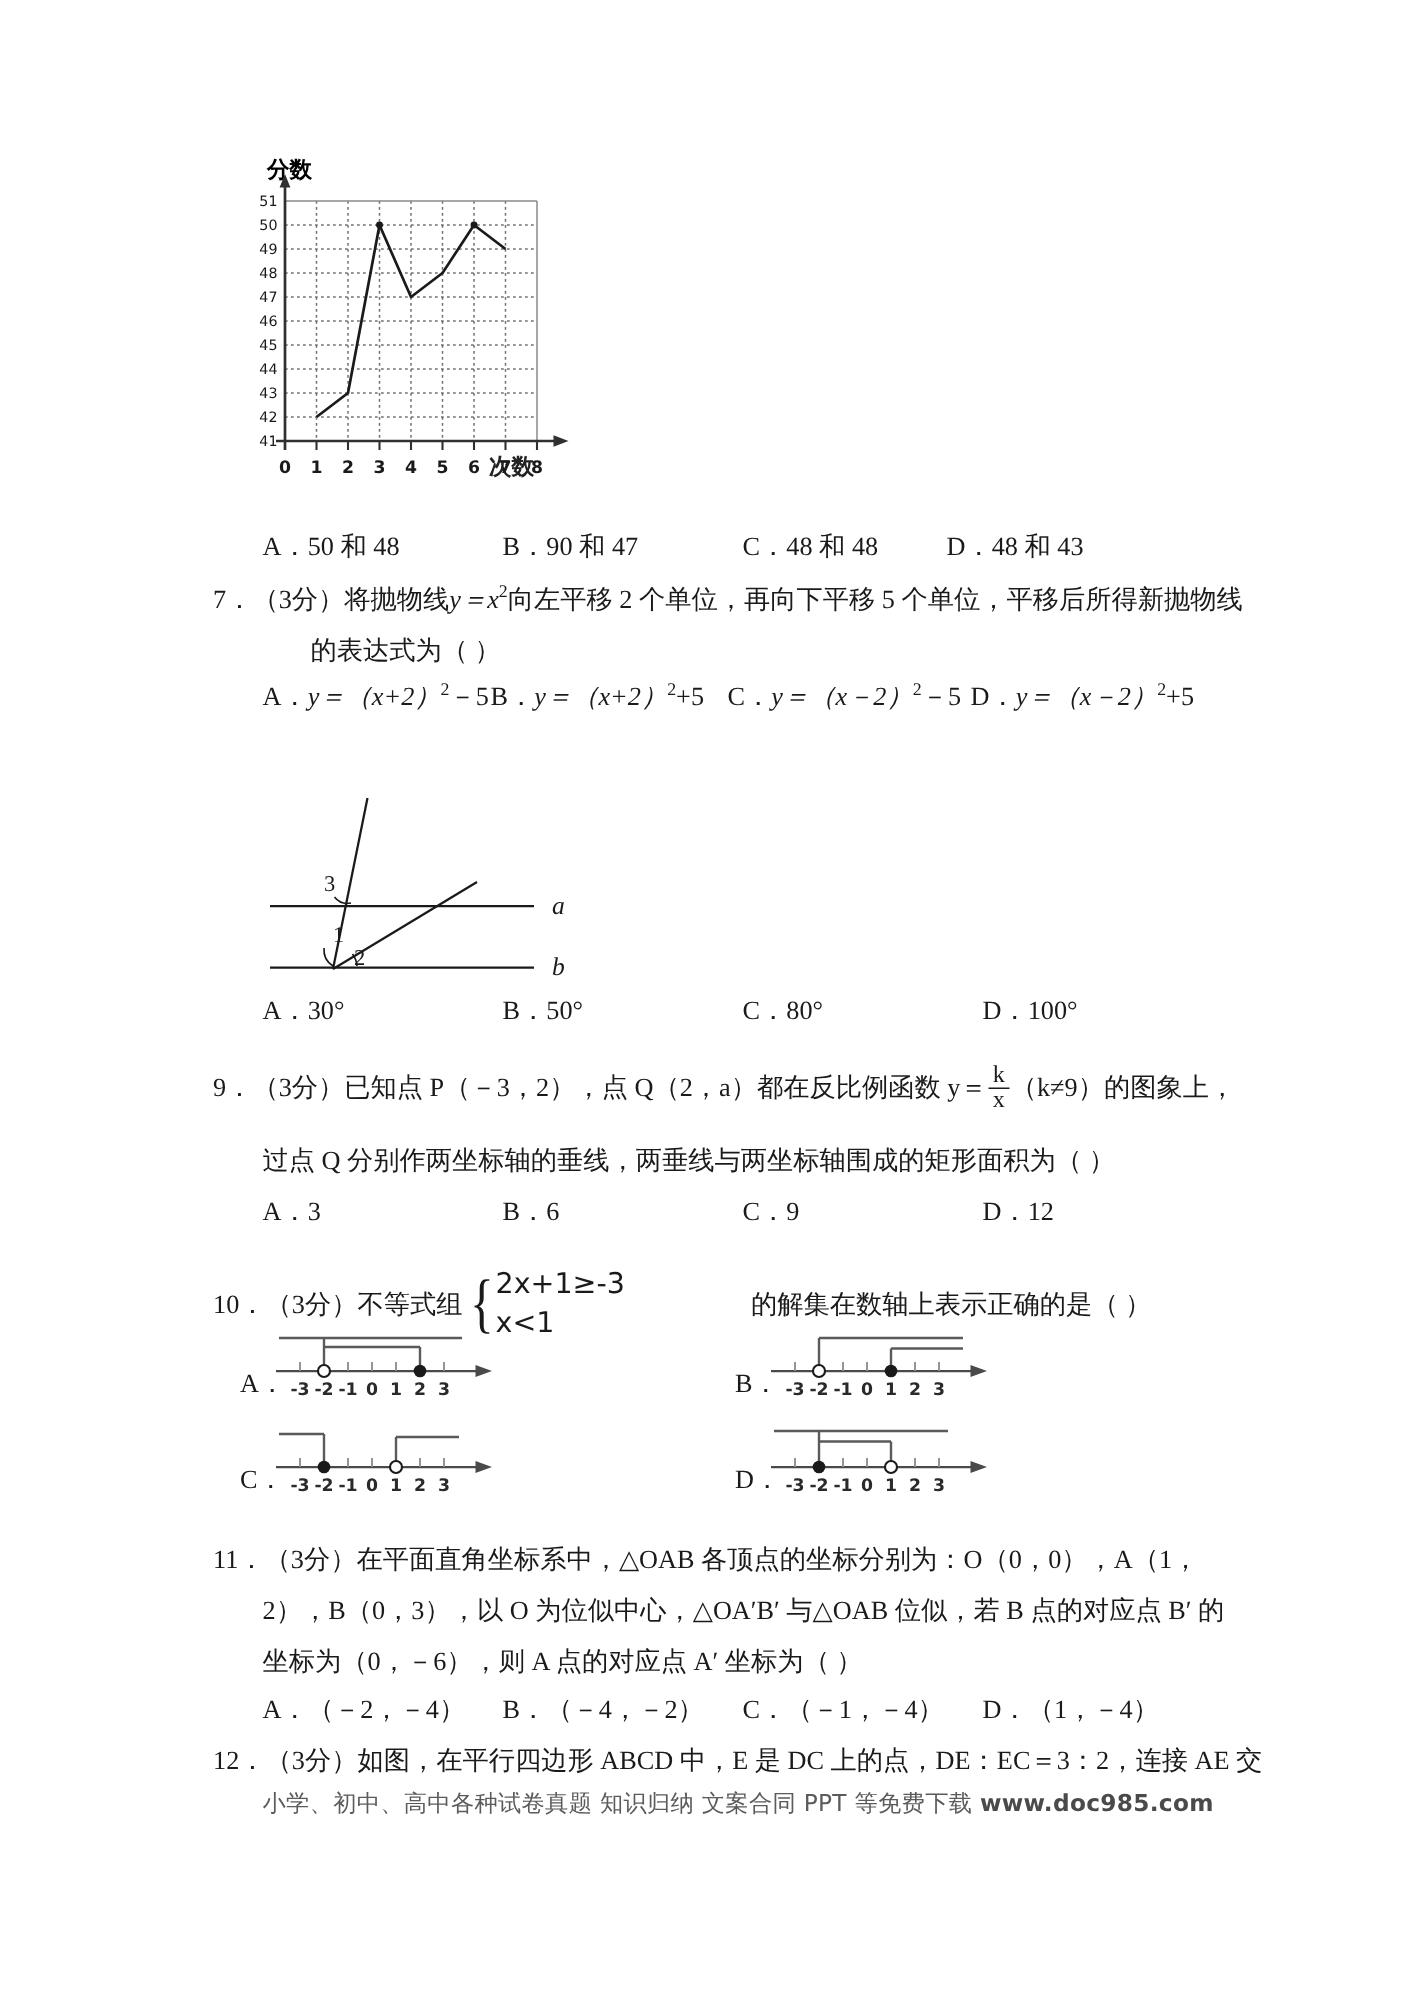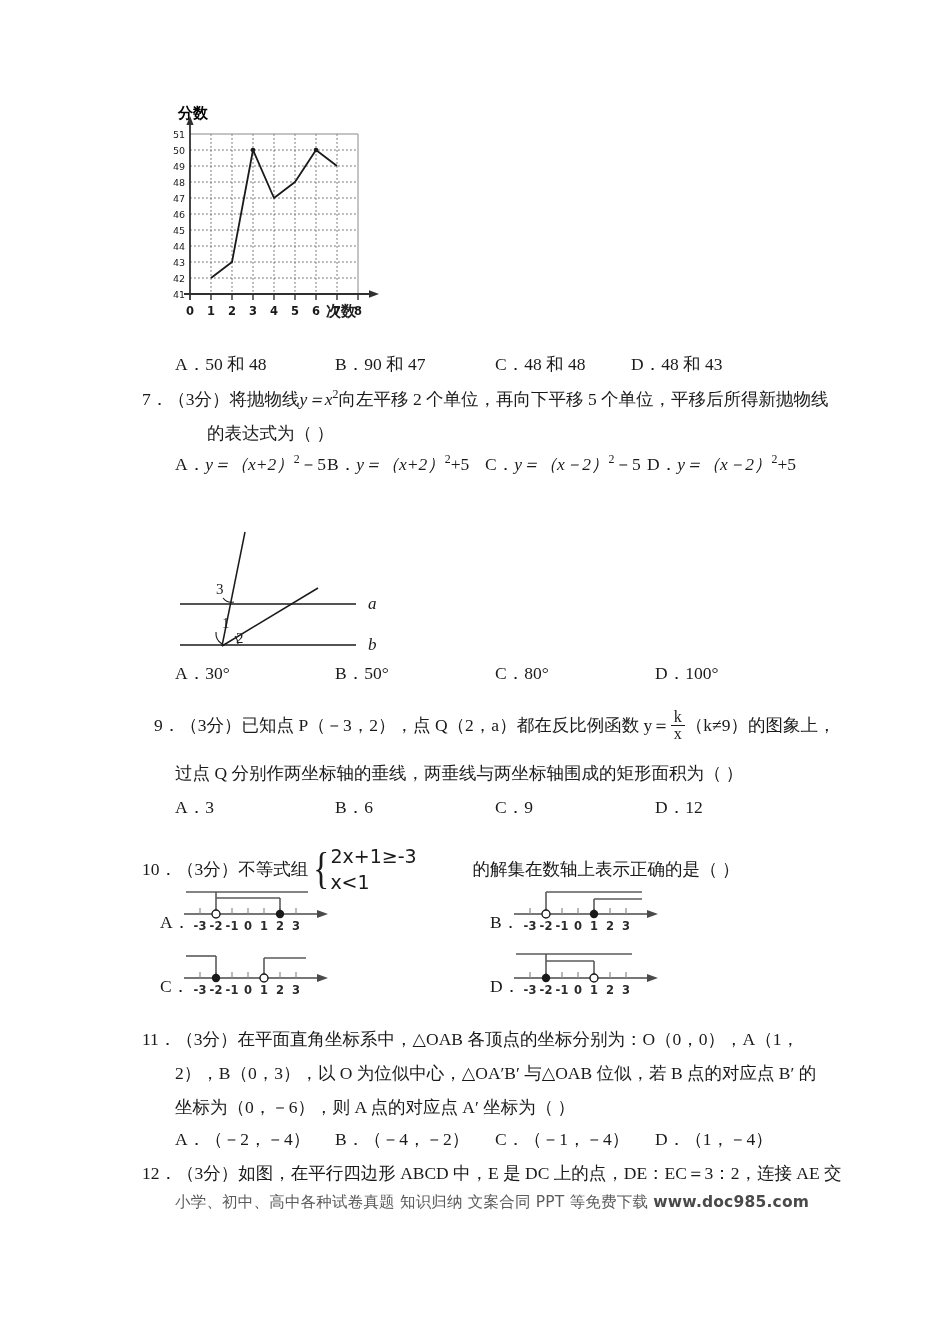--- a/index.html
+++ b/index.html
@@ -209,40 +209,40 @@
     </svg>
   </div>
 
   <div class="opt-row" style="left:175px; top:661px;">
     <span class="opt" style="left:0px;font-family:Liberation Serif, serif;">A．30°</span>
     <span class="opt" style="left:160px;">B．50°</span>
     <span class="opt" style="left:320px;">C．80°</span>
     <span class="opt" style="left:480px;">D．100°</span>
   </div>
 
-  <div class="q-line" style="position:absolute; left:142px; top:710px; width:700px;margin-left:12px;">
+  <div class="q-line" style="position:absolute; left:142px; top:710px; width:700px;">
     <span>9．</span><span>（3分）</span><span>已知点 P（－3，2），点 Q（2，a）都在反比例函数 y＝</span><span class="frac"><span class="num">k</span><span class="den">x</span></span><span>（k≠9）的图象上，</span>
   </div>
   <div class="q-line" style="position:absolute; left:175px; top:760px; width:700px;">过点 Q 分别作两坐标轴的垂线，两垂线与两坐标轴围成的矩形面积为（        ）</div>
 
   <div class="opt-row" style="left:175px; top:795px;">
     <span class="opt" style="left:0px;">A．3</span>
     <span class="opt" style="left:160px;">B．6</span>
     <span class="opt" style="left:320px;">C．9</span>
     <span class="opt" style="left:480px;">D．12</span>
   </div>
 
   <div class="q-line" style="position:absolute; left:142px; top:845px; width:700px;">
     <span>10．</span><span>（3分）</span><span>不等式组</span><span class="sys">
         <span class="sys-brace">{</span>
         <span class="sys-rows">
           <span class="r">2x+1≥-3</span>
           <span class="r">x&lt;1</span>
         </span>
-      </span><span style="margin-left:56px;font-family:Liberation Serif, serif;">的解集在数轴上表示正确的是（        ）</span>
+      </span><span style="margin-left:84px;font-family:Liberation Serif, serif;">的解集在数轴上表示正确的是（        ）</span>
   </div>
 
   <div class="nl" style="left:160px; top:884px;">
     <span class="nl-label" style="left:0px; top:26px;">A．</span>
     <svg width="180" height="52" viewBox="0 0 180 52">
       <line x1="24" y1="30" x2="160" y2="30" stroke="#4a4a4a" stroke-width="1.5"></line>
       <polygon points="168,30 157,26 157,34" fill="#4a4a4a"></polygon>
       <g stroke="#8a8a8a" stroke-width="1.2">
         <line x1="40" y1="24" x2="40" y2="30"></line>
           <line x1="56" y1="24" x2="56" y2="30"></line>

